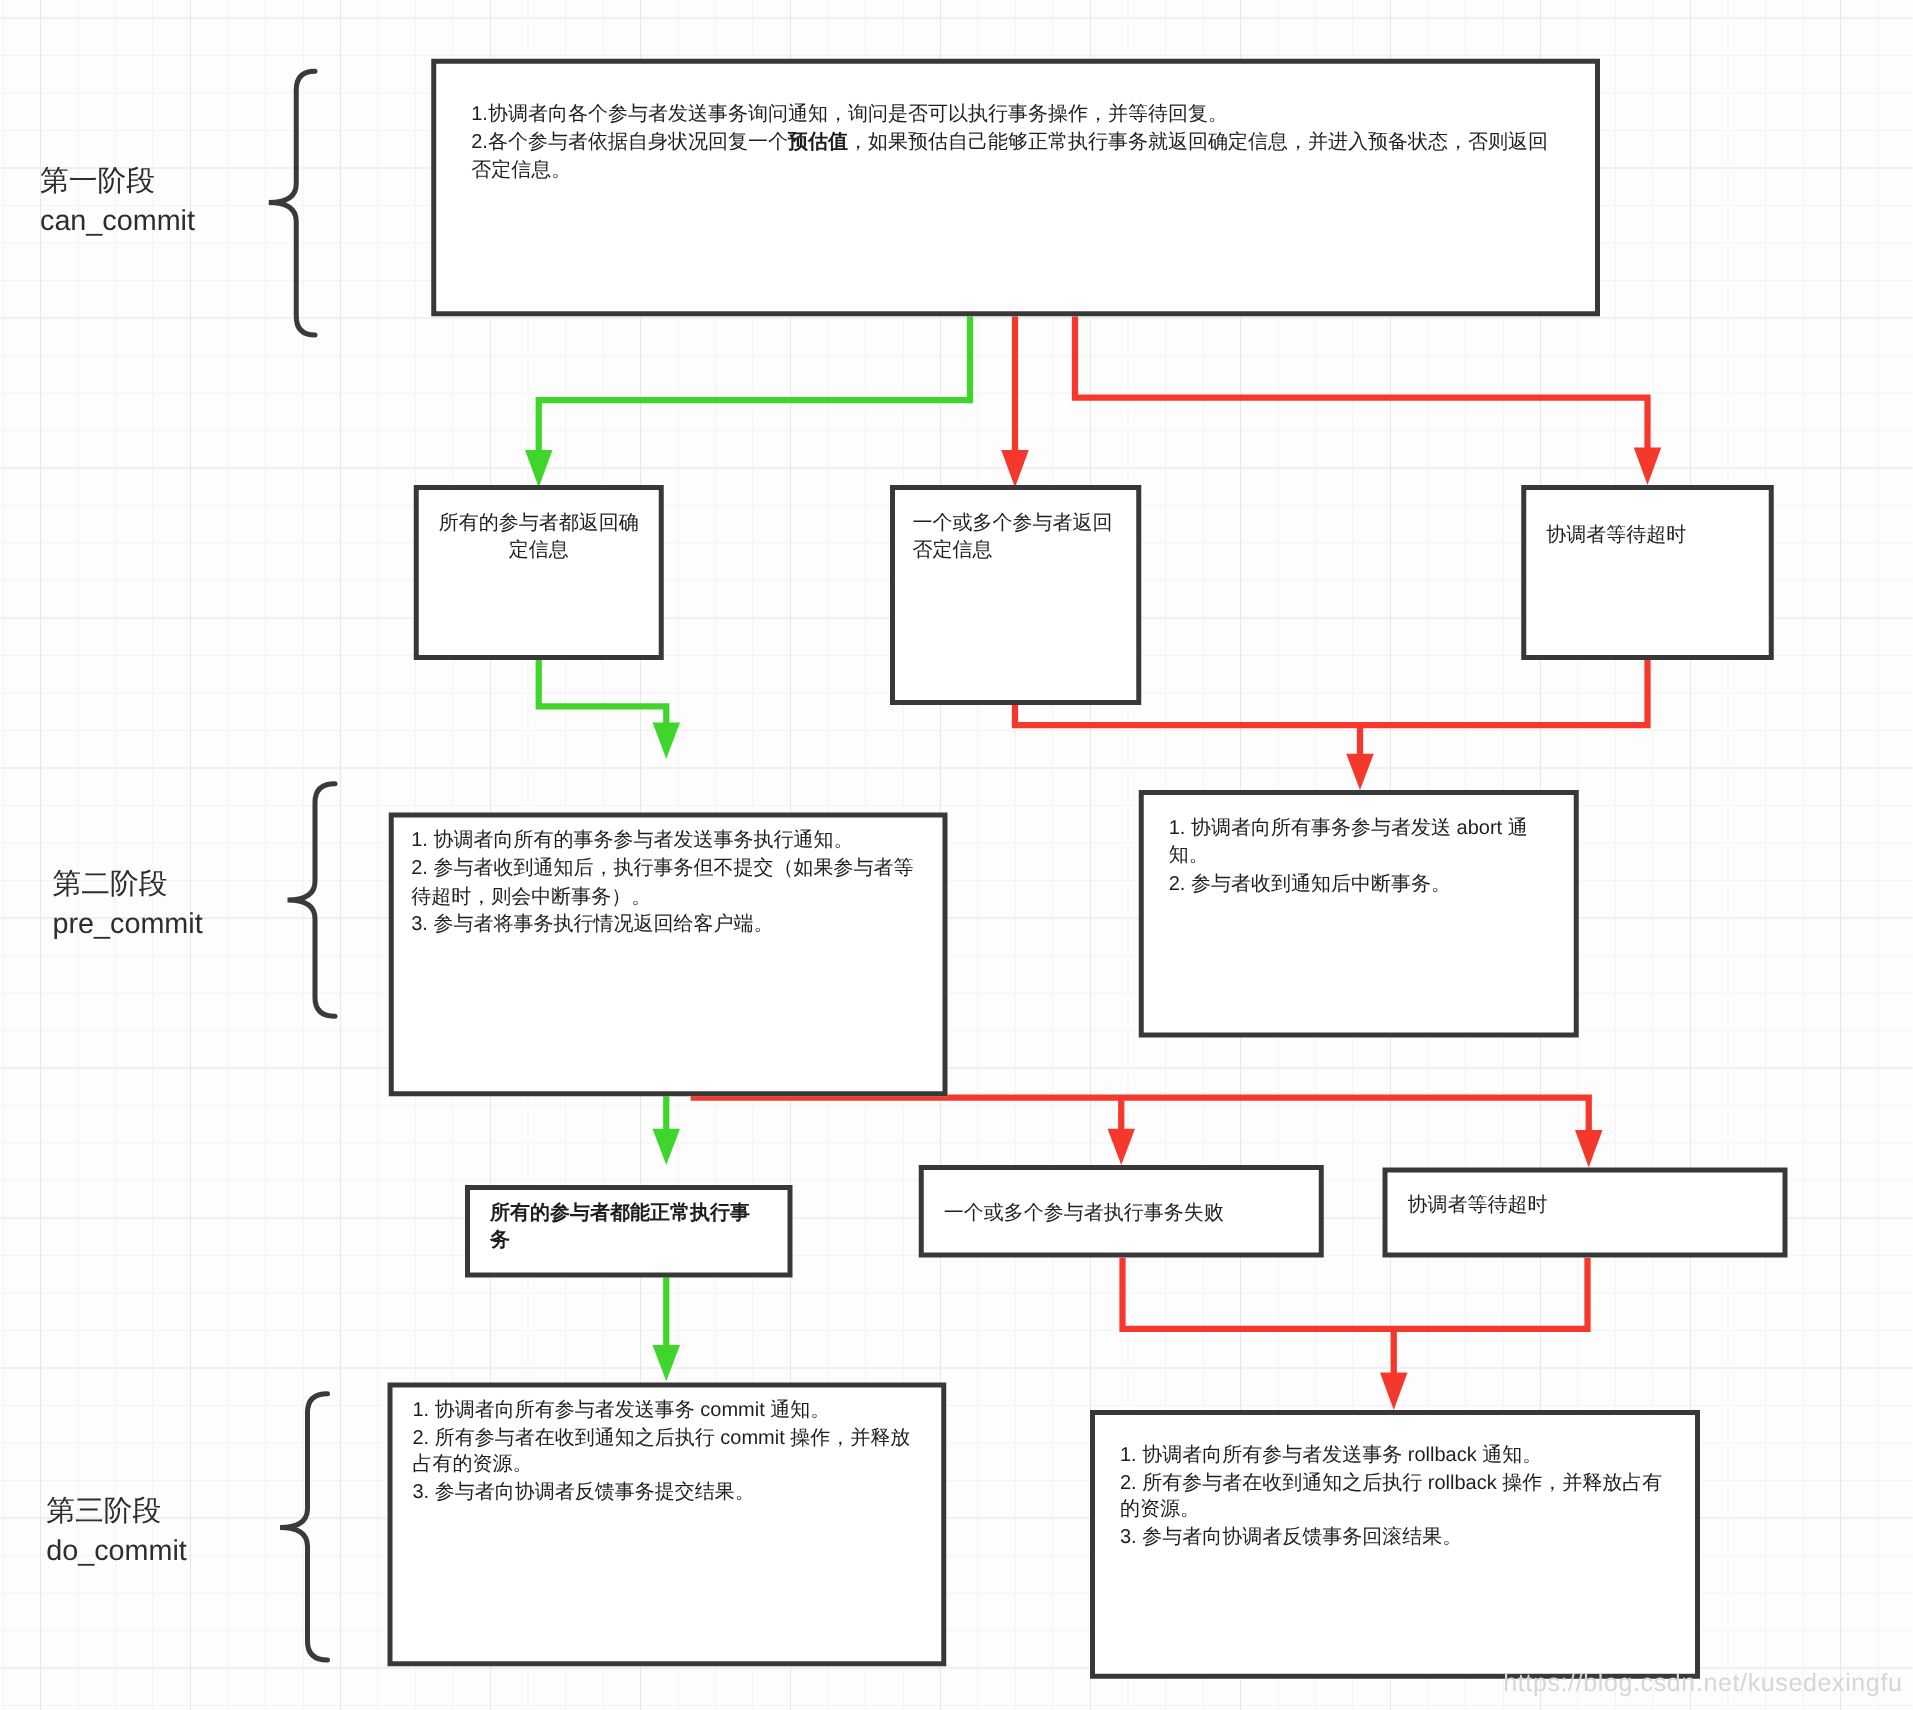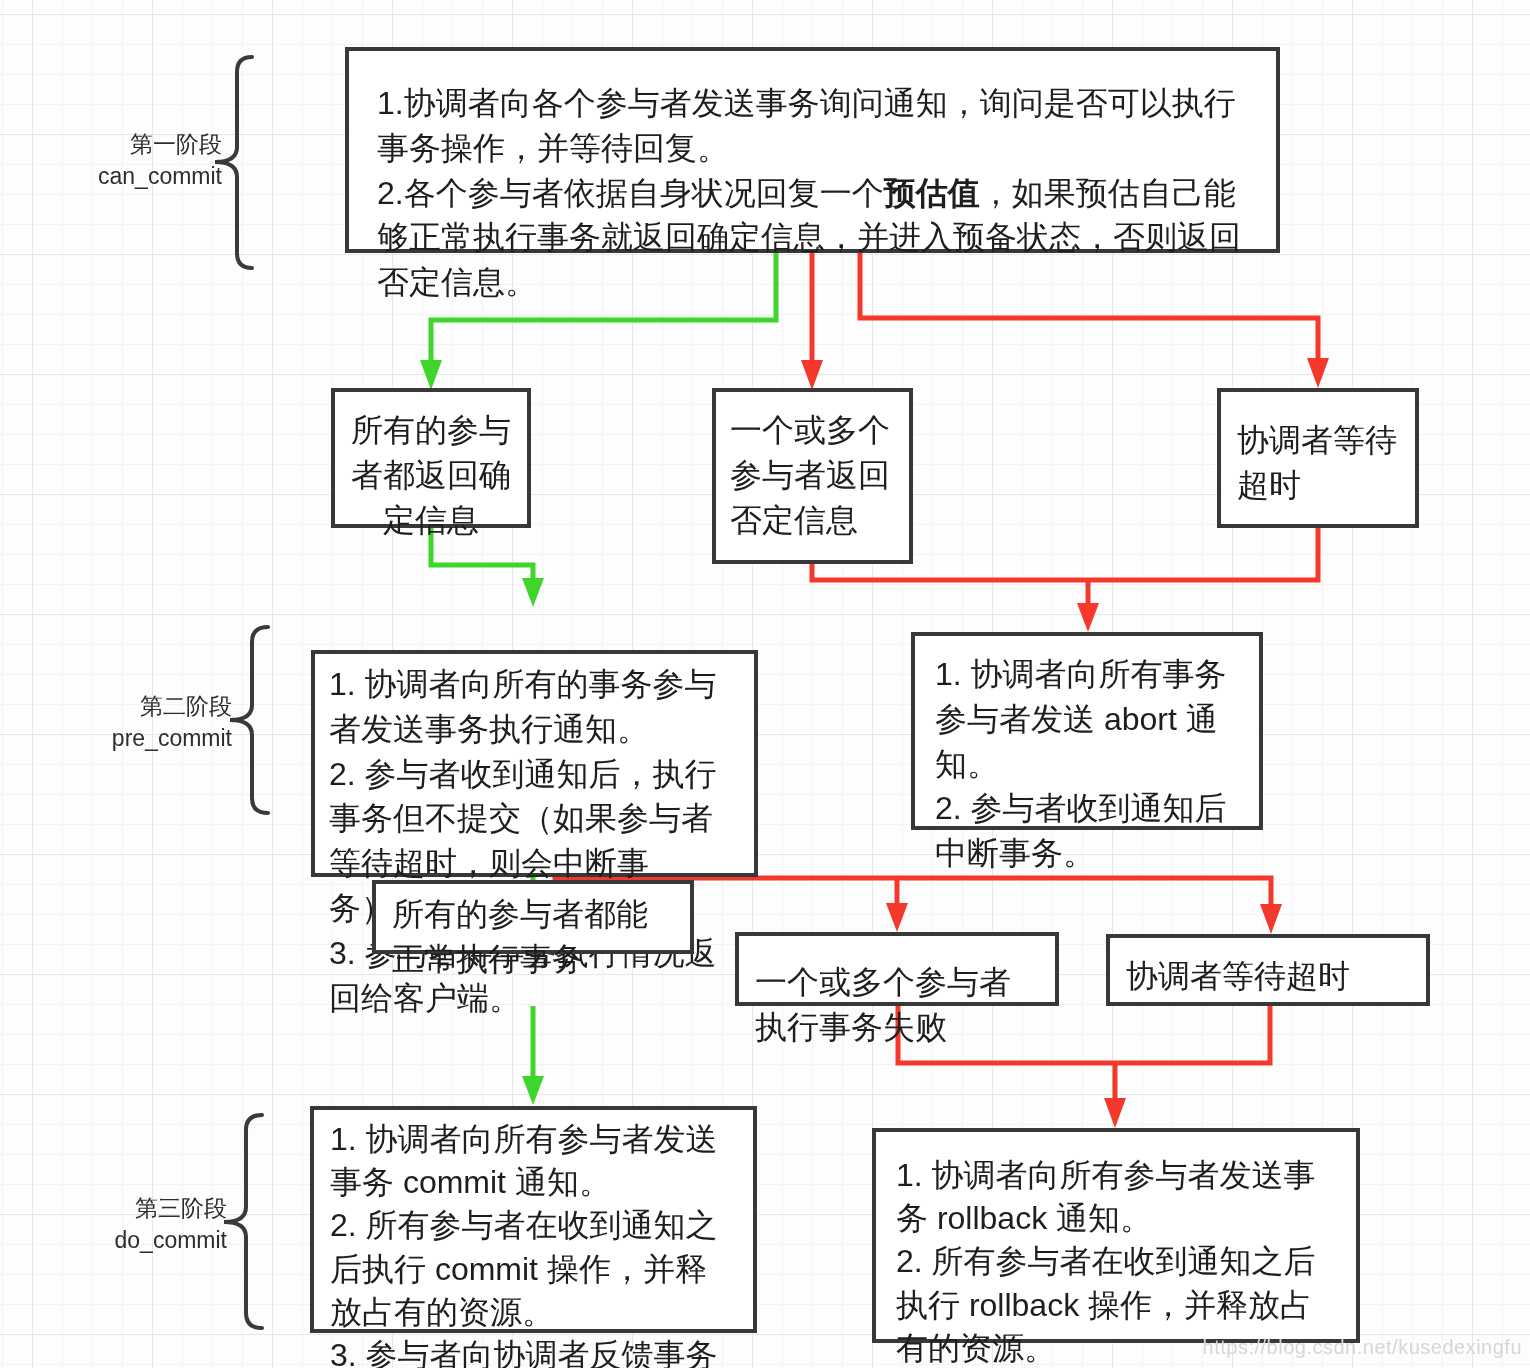--- a/index.html
+++ b/index.html
@@ -10,25 +10,25 @@
     background-image:
       linear-gradient(to right,#e7e7e7 1px,transparent 1px),
       linear-gradient(to bottom,#e7e7e7 1px,transparent 1px),
       linear-gradient(to right,#f3f3f3 1px,transparent 1px),
       linear-gradient(to bottom,#f3f3f3 1px,transparent 1px);
     background-size:120px 120px,120px 120px,30px 30px,30px 30px;
     background-position:32px 0,0 14px,2px 0,0 14px;
   }
   .box{
     position:absolute;box-sizing:border-box;background:#fff;
-    border:4px solid #383838;color:#1e1e1e;font-size:32px;line-height:1.4;
+    border:4px solid #383838;color:#1e1e1e;font-size:16px;line-height:1.4;
   }
   .box p,.box .item{margin:0;}
   .phase{
-    position:absolute;width:190px;text-align:right;color:#2d2d2d;
+    position:absolute;width:190px;text-align:left;color:#2d2d2d;
     font-size:23px;line-height:1.4;
   }
   svg.overlay{position:absolute;left:0;top:0;pointer-events:none;}
   .stroke-green{stroke:var(--green,#3fd62c);}
   .fill-green{fill:var(--green,#3fd62c);}
   .stroke-red{stroke:var(--red,#f5382c);}
   .fill-red{fill:var(--red,#f5382c);}
   .brace{stroke:#3a3a3a;fill:none;stroke-width:4;stroke-linecap:round;}
   .flowline{fill:none;stroke-width:5;}
   .watermark{
@@ -104,21 +104,21 @@
   <div class="box" style="left:311px;top:606px;width:447px;height:227px;padding:8px 14px;margin-top:44px;">
     <div class="item">1. 协调者向所有的事务参与者发送事务执行通知。</div>
     <div class="item">2. 参与者收到通知后，执行事务但不提交（如果参与者等待超时，则会中断事务）。</div>
     <div class="item">3. 参与者将事务执行情况返回给客户端。</div>
   </div>
   <div class="box" style="left:911px;top:632px;width:352px;height:198px;padding:16px 20px;">
     <div class="item">1. 协调者向所有事务参与者发送 abort 通知。</div>
     <div class="item">2. 参与者收到通知后中断事务。</div>
   </div>
 
-  <div class="box" style="left:372px;top:880px;width:322px;height:74px;padding:8px 16px;">所有的参与者都能正常执行事务</div>
+  <div class="box" style="left:372px;top:948px;width:262px;height:74px;padding:8px 16px;font-weight:bold;">所有的参与者都能正常执行事务</div>
   <div class="box" style="left:735px;top:932px;width:324px;height:74px;padding:24px 16px;">一个或多个参与者执行事务失败</div>
   <div class="box" style="left:1106px;top:934px;width:324px;height:72px;padding:16px 16px;">协调者等待超时</div>
 
   <div class="box" style="left:310px;top:1106px;width:447px;height:227px;padding:8px 16px;line-height:1.35;">
     <div class="item">1. 协调者向所有参与者发送事务 commit 通知。</div>
     <div class="item">2. 所有参与者在收到通知之后执行 commit 操作，并释放占有的资源。</div>
     <div class="item">3. 参与者向协调者反馈事务提交结果。</div>
   </div>
   <div class="box" style="left:872px;top:1128px;width:488px;height:215px;padding:22px 20px;line-height:1.35;">
     <div class="item">1. 协调者向所有参与者发送事务 rollback 通知。</div>

